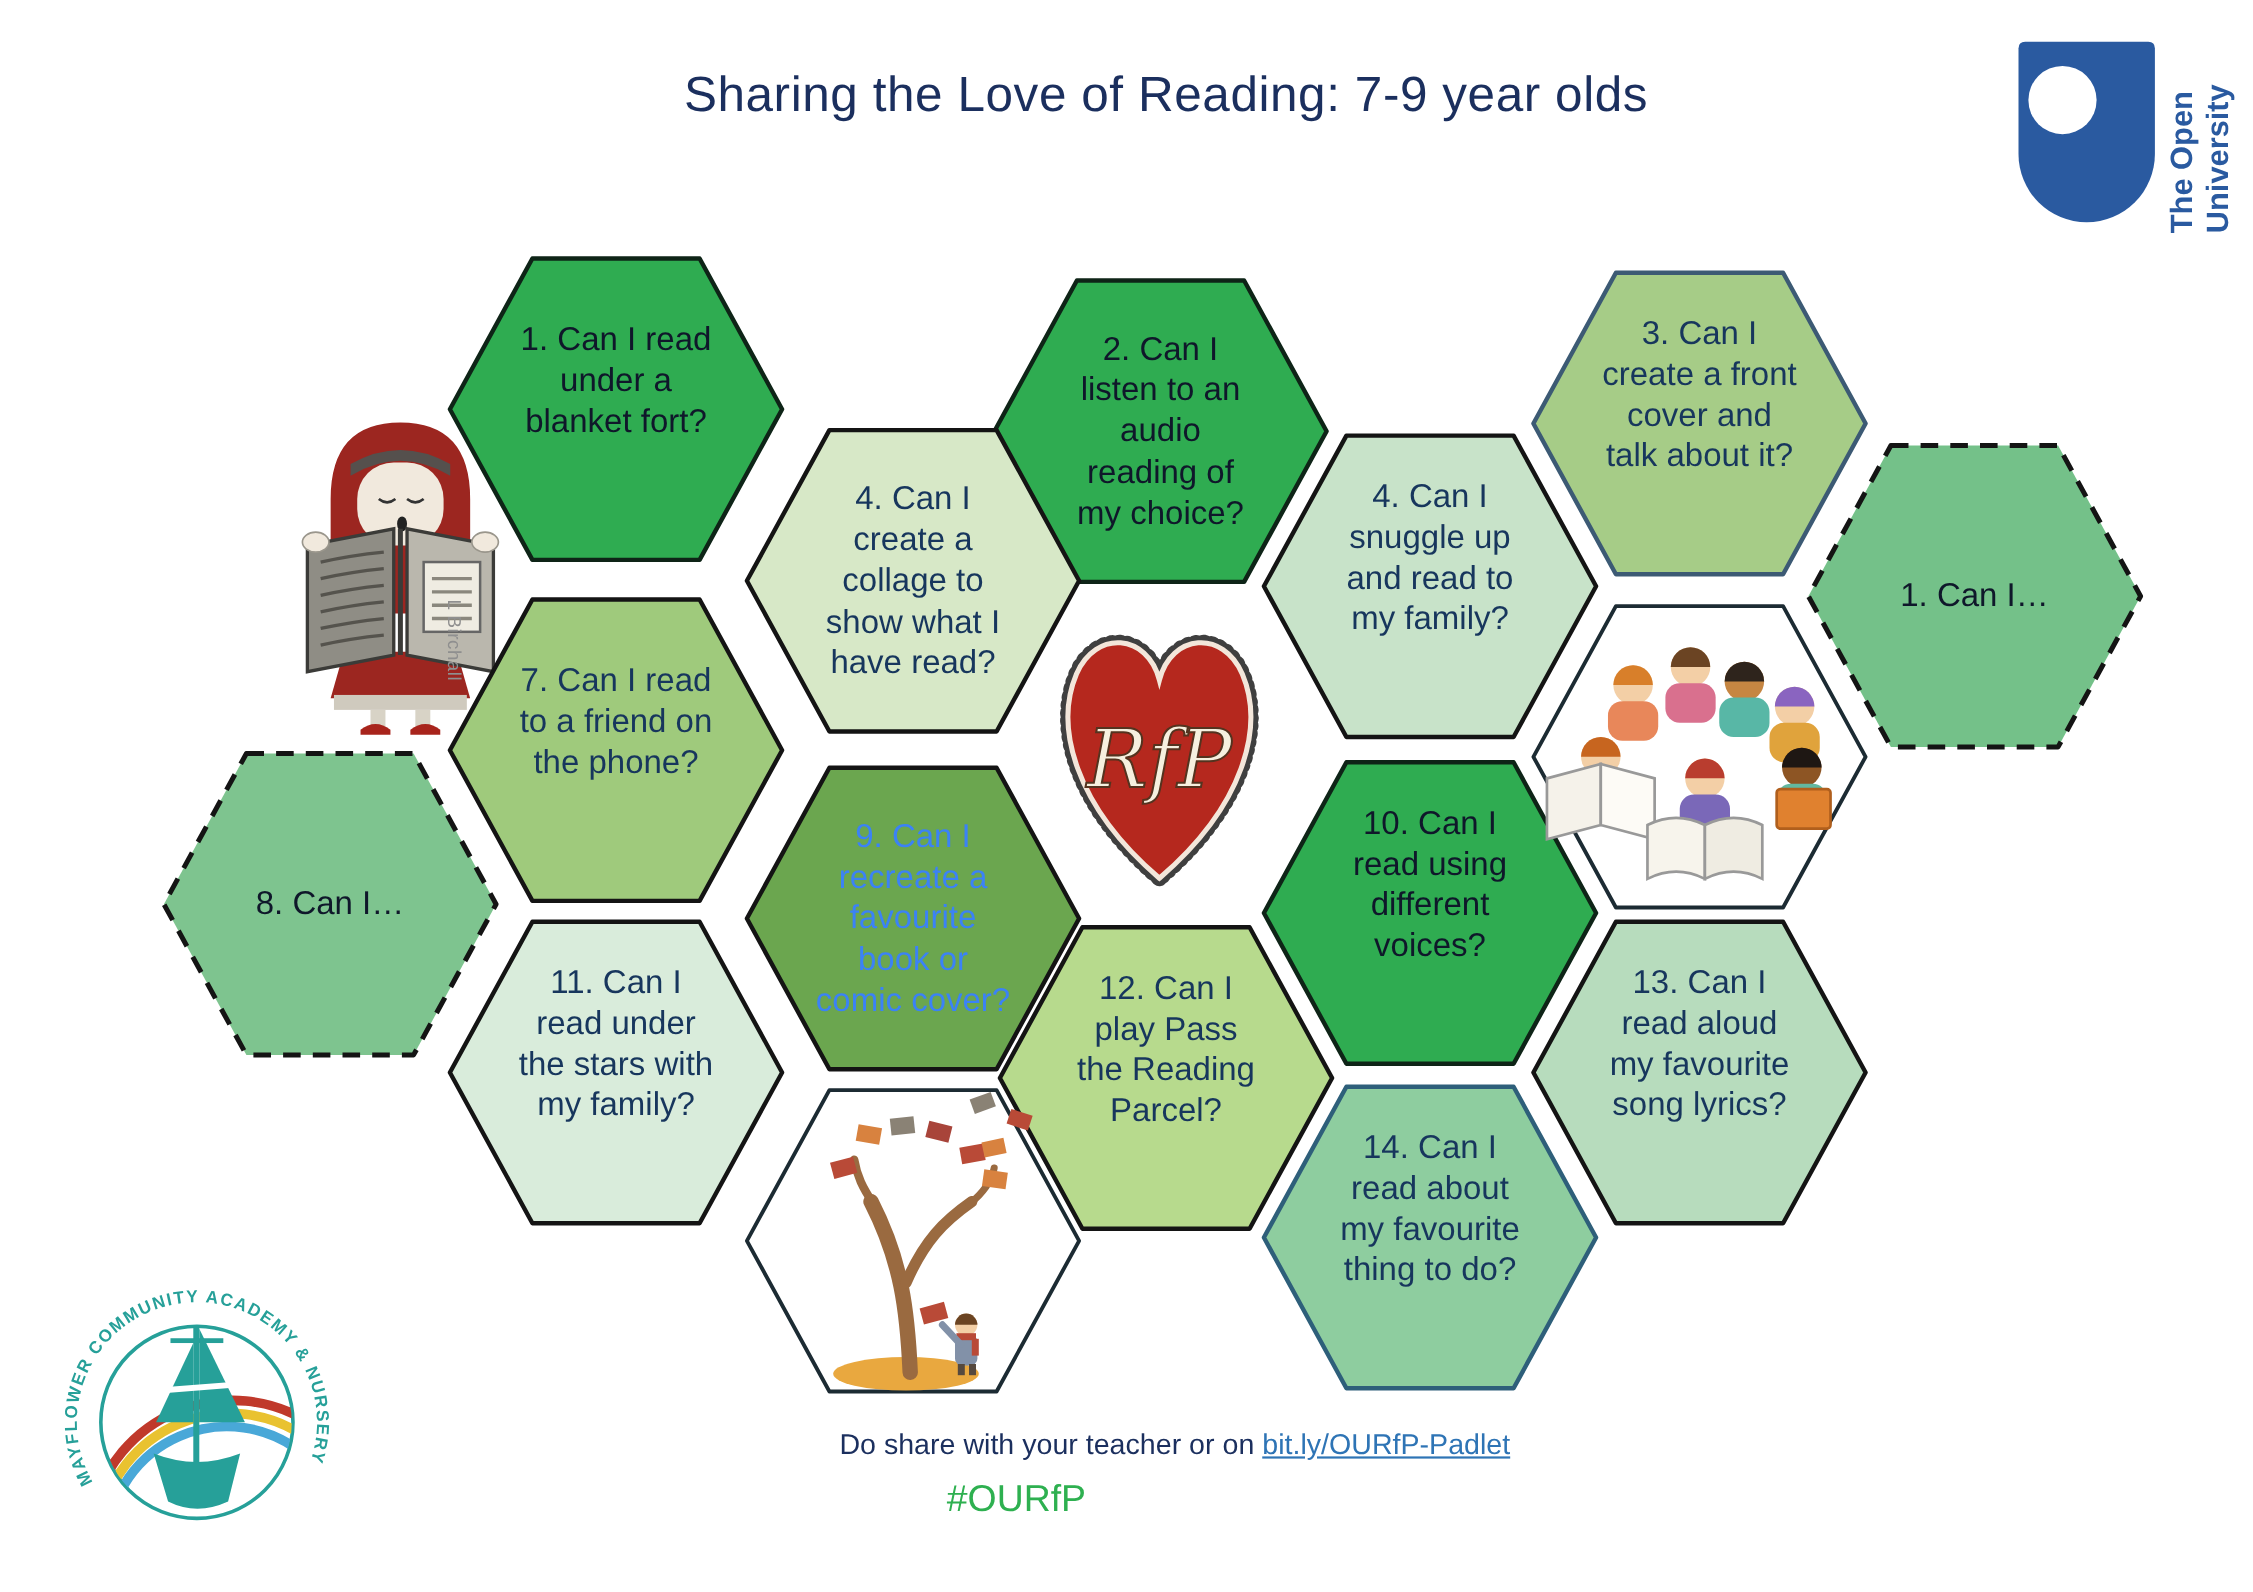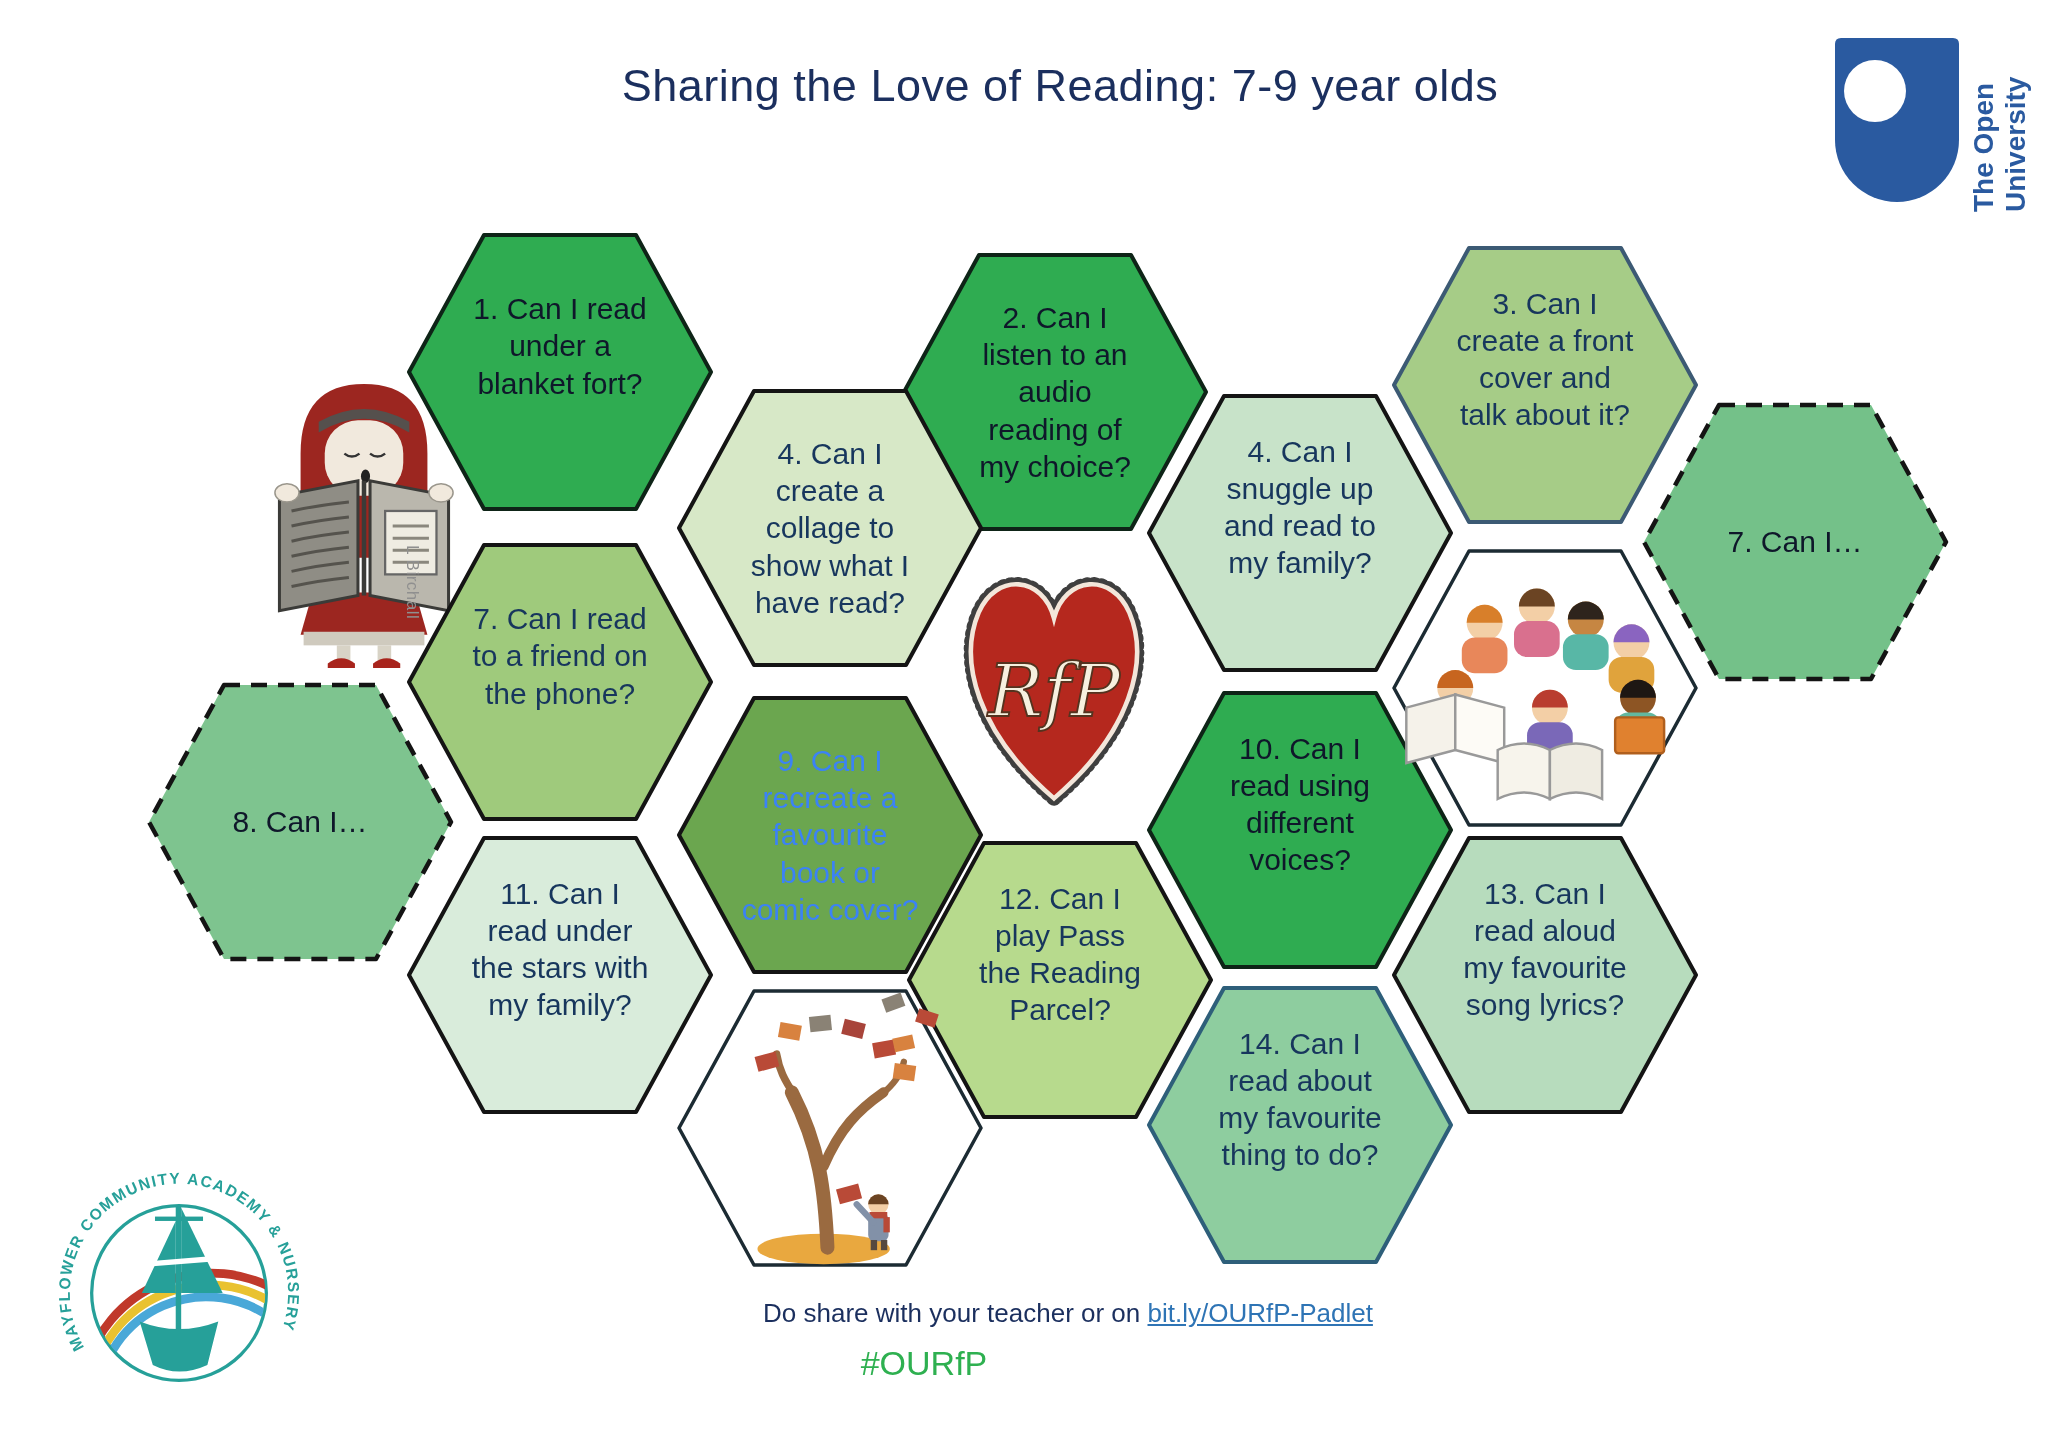--- a/index.html
+++ b/index.html
@@ -143,21 +143,21 @@
       </svg>
     <div class="hex-label">4. Can I
 snuggle up
 and read to
 my family?</div>
   </div>
   <div class="hex hx6 light" style="left:1640px;top:402px">
     <svg viewBox="0 0 310 280" preserveAspectRatio="none">
         <polygon points="79,3 231,3 306,140 231,277 79,277 4,140"></polygon>
       </svg>
-    <div class="hex-label">7. Can I…</div>
+    <div class="hex-label">1. Can I…</div>
   </div>
   <div class="hex hx7 up" style="left:405px;top:542px">
     <svg viewBox="0 0 310 280" preserveAspectRatio="none">
         <polygon points="79,3 231,3 306,140 231,277 79,277 4,140"></polygon>
       </svg>
     <div class="hex-label">7. Can I read
 to a friend on
 the phone?</div>
   </div>
   <div class="hex hx8 light" style="left:145px;top:682px">

